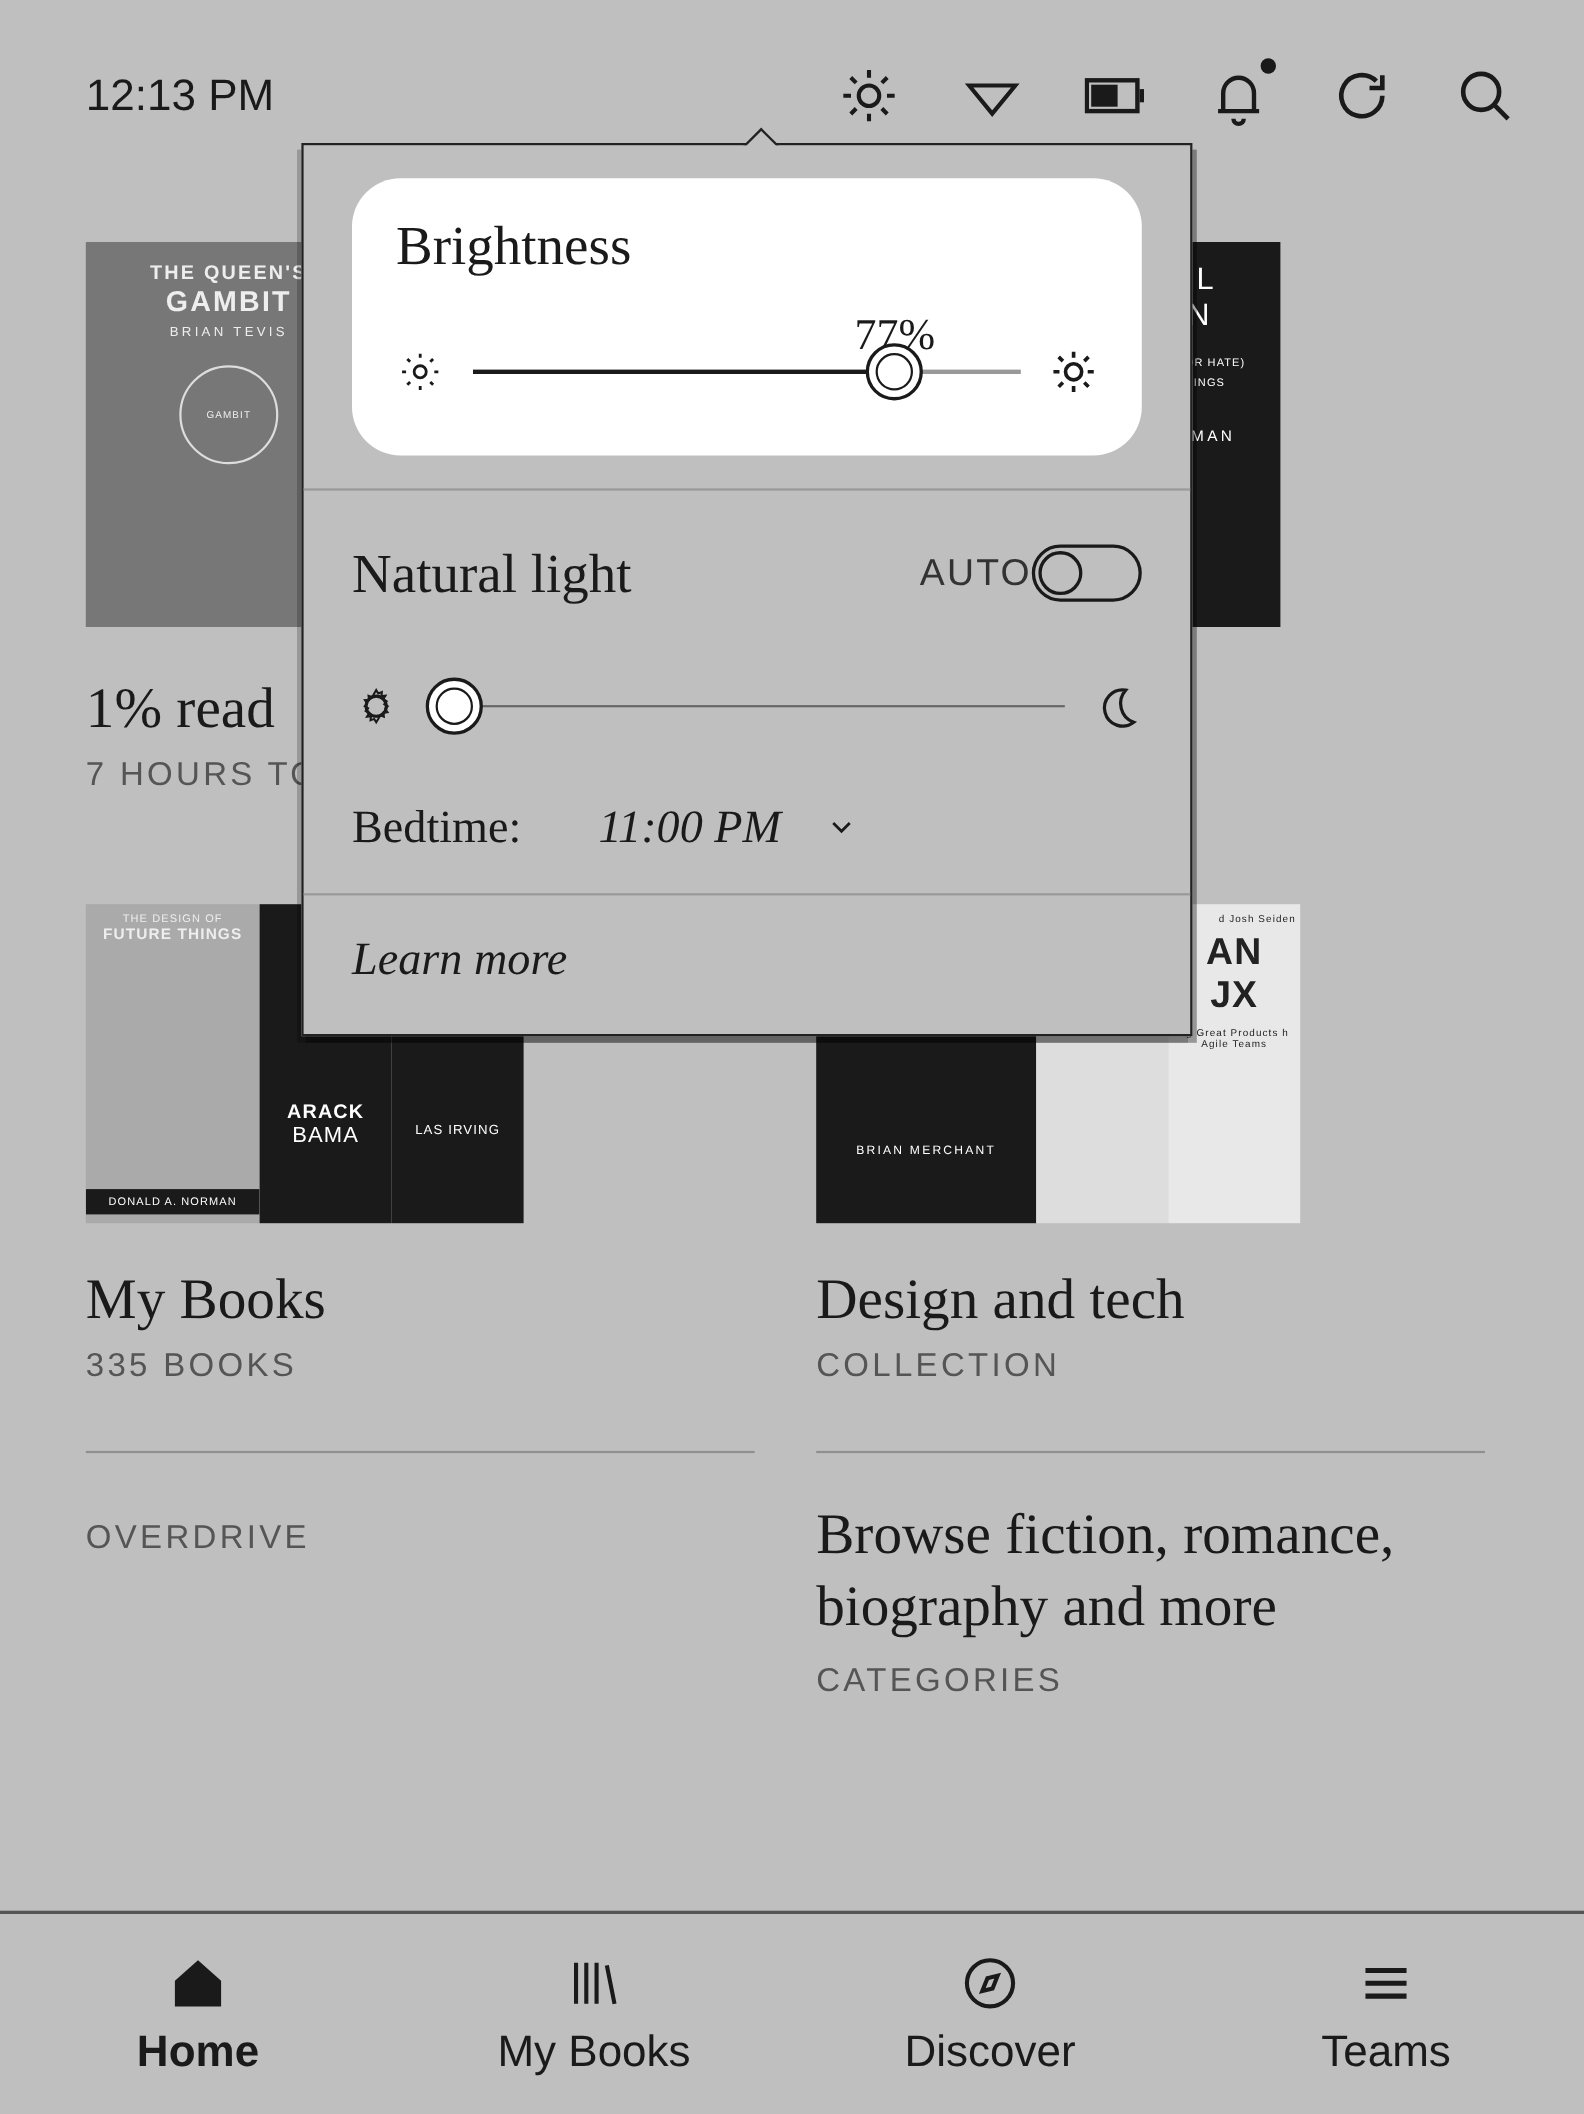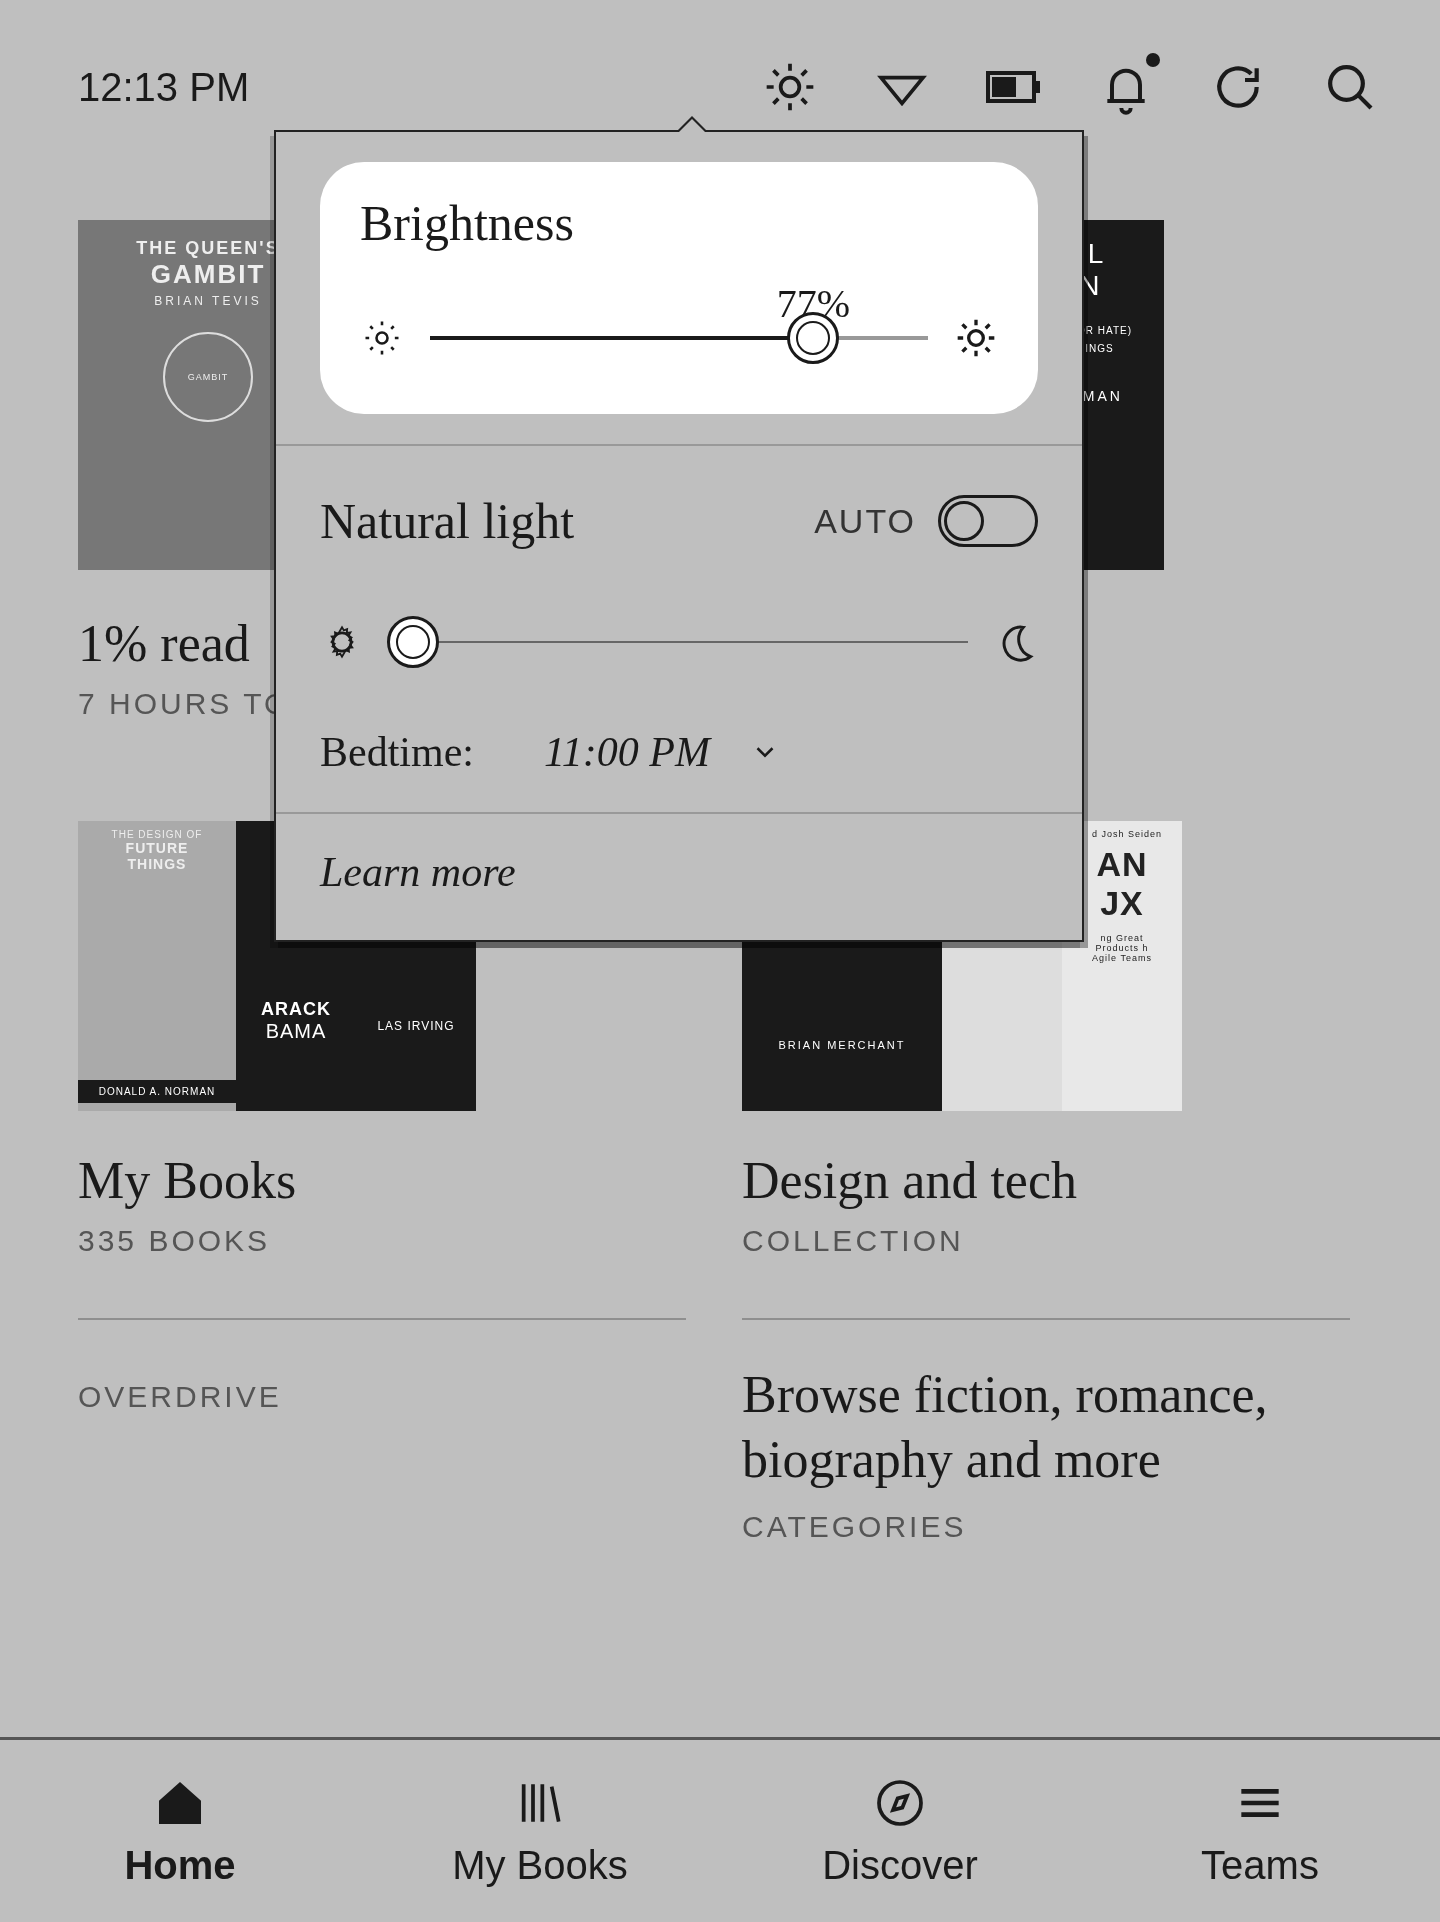--- a/index.html
+++ b/index.html
@@ -117,37 +117,37 @@
     content:""; position:absolute; inset:6px; border:2px solid #1a1a1a; border-radius:50%;
   }
   .pct-label {
     position:absolute; top:-56px; font-size:40px; font-family: Georgia, serif;
     transform:translateX(-50%);
   }
   .divider { border:0; border-top:2px solid #999; margin: 0; }
   .nlight { padding: 46px 44px 36px; }
   .nlight-head { display:flex; align-items:center; justify-content:space-between; }
   .nlight-head h2 { font-size:50px; font-family:Georgia,serif; font-weight:500; }
-  .auto-wrap { display:flex; align-items:center; gap:22px; }
+  .auto-wrap { display:flex; align-items:center; }
   .auto-label { font-family: Helvetica, Arial, sans-serif; font-size:34px; letter-spacing:2px; color:#333; }
   .toggle {
     width:100px; height:52px; border:3px solid #1a1a1a; border-radius:40px; position:relative; background:#bfbfbf;
   }
   .toggle .knob {
     position:absolute; left:3px; top:3px; width:40px; height:40px; border:3px solid #1a1a1a; border-radius:50%; background:#bfbfbf;
   }
   .nlight .slider-row { margin-top:70px; }
   .bed-row {
     display:flex; align-items:center; gap:70px; margin-top:64px; font-size:42px; font-family: Georgia, serif;
   }
   .bed-val { display:flex; align-items:center; gap:40px; font-style:italic; }
   .learn { padding: 34px 44px 44px; font-size:42px; font-style:italic; font-family:Georgia,serif; }
 
   .book-row { display:flex; gap:0; margin-bottom:10px; }
-  .book-row .sm { width:158px; height:290px; font-size:12px; padding:8px 20px; }
+  .book-row .sm { width:158px; height:290px; font-size:12px; padding:8px 4px; }
 
   .grid2 { display:grid; grid-template-columns: 1fr 1fr; gap: 56px; }
   .cell-title { font-size:52px; font-family:Georgia,serif; line-height:1.25; }
   .cell-sub { font-family:Helvetica,Arial,sans-serif; font-size:30px; letter-spacing:3px; color:#555; margin-top:18px; text-transform:uppercase;}
 
 </style>
 </head>
 <body>
 
 <div class="statusbar">

